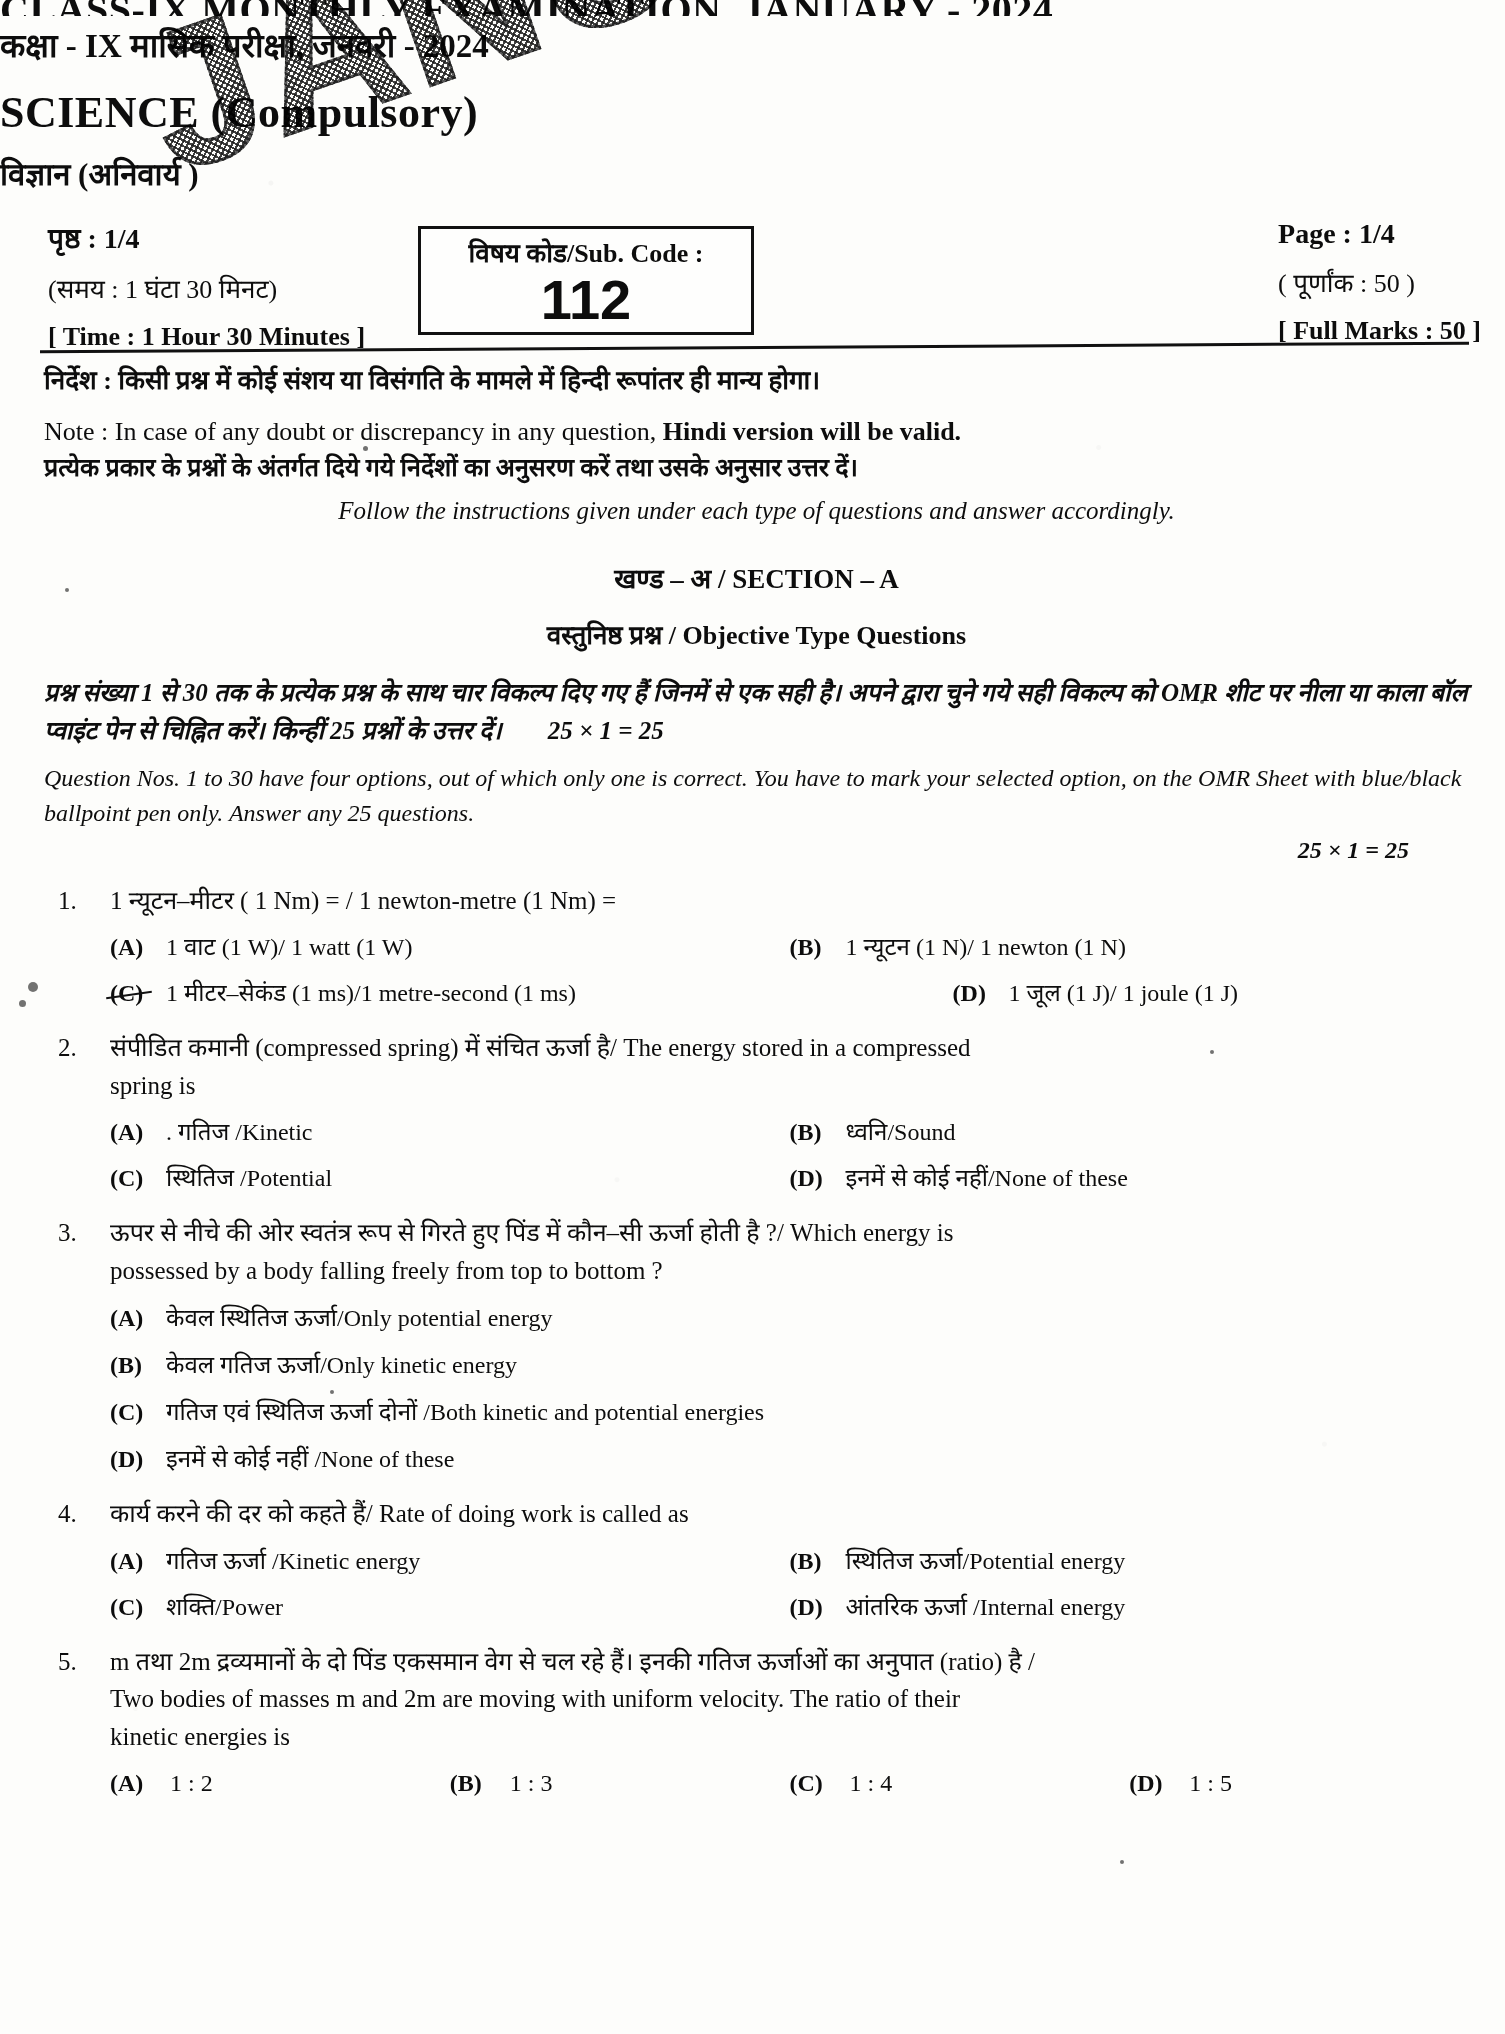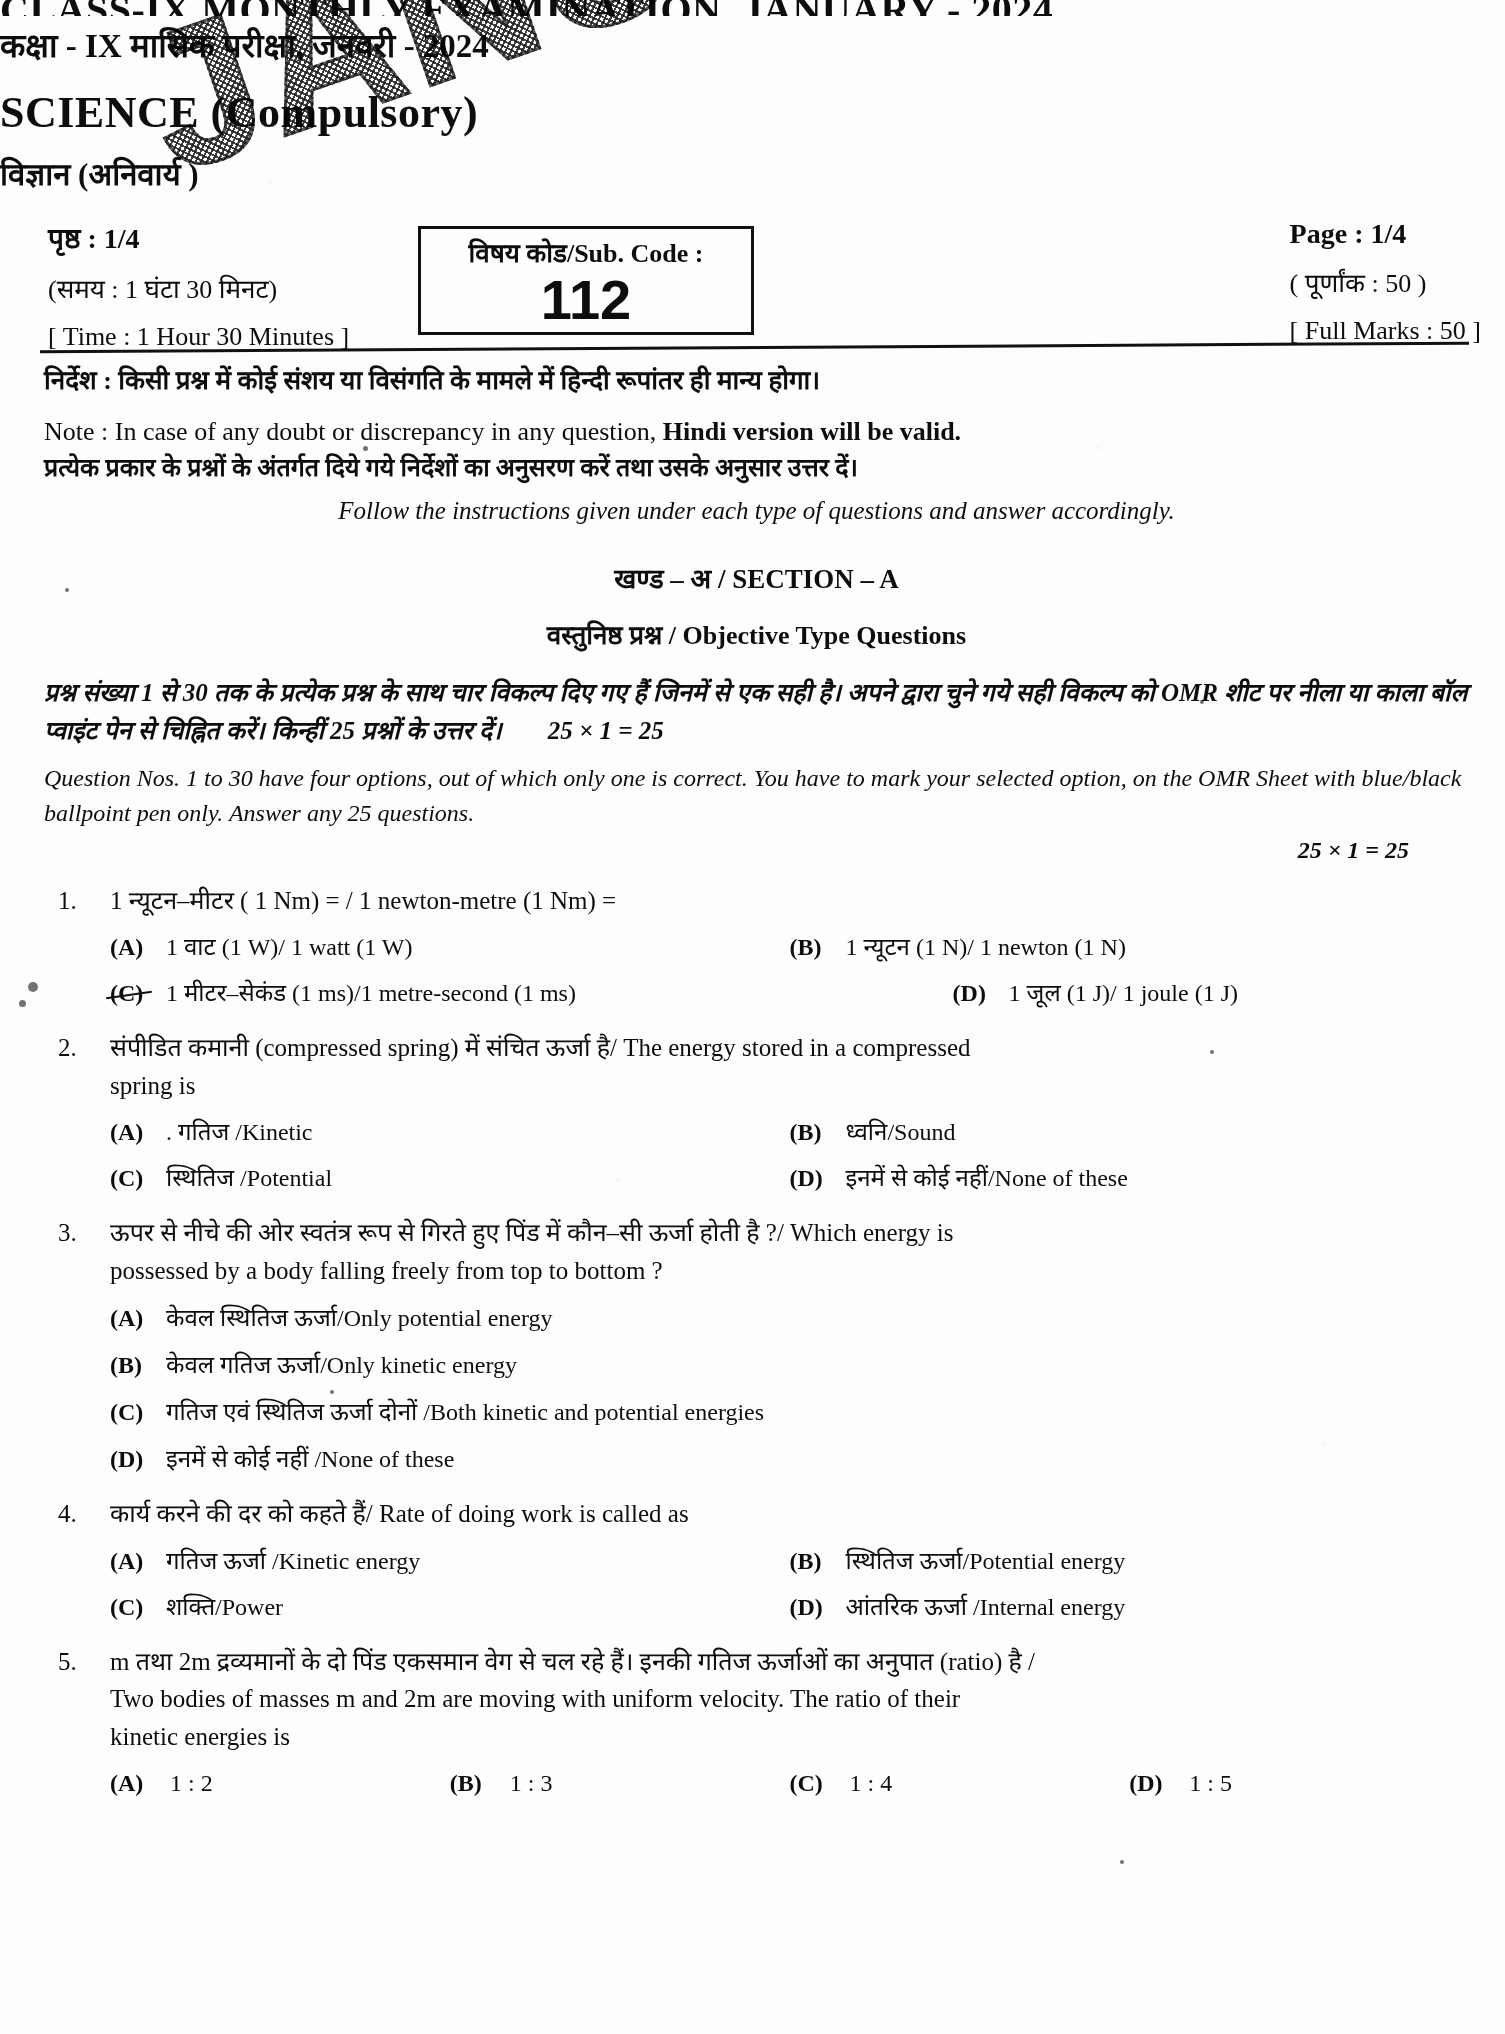--- a/index.html
+++ b/index.html
@@ -109,21 +109,21 @@
   }
   .meta-right {
     position: absolute;
     right: 24px;
     top: 0;
     text-align: left;
     font-family: "Liberation Serif", serif;
   }
   .meta-line1 { font-size: 28px; font-weight: bold; white-space: nowrap; }
   .meta-line2 { font-size: 26px; margin-top: 14px; white-space: nowrap; }
-  .meta-line3 { font-size: 26px; margin-top: 16px; white-space: nowrap; font-weight: normal; }
+  .meta-line3 { font-size: 26px; margin-top: 16px; white-space: nowrap; font-weight: bold; }
 
   #subcode-box {
     position: absolute;
     left: 418px;
     top: 8px;
     width: 330px;
     border: 3px solid #111;
     text-align: center;
     padding: 5px 0 4px 0;
     background: rgba(255,255,255,0.55);

